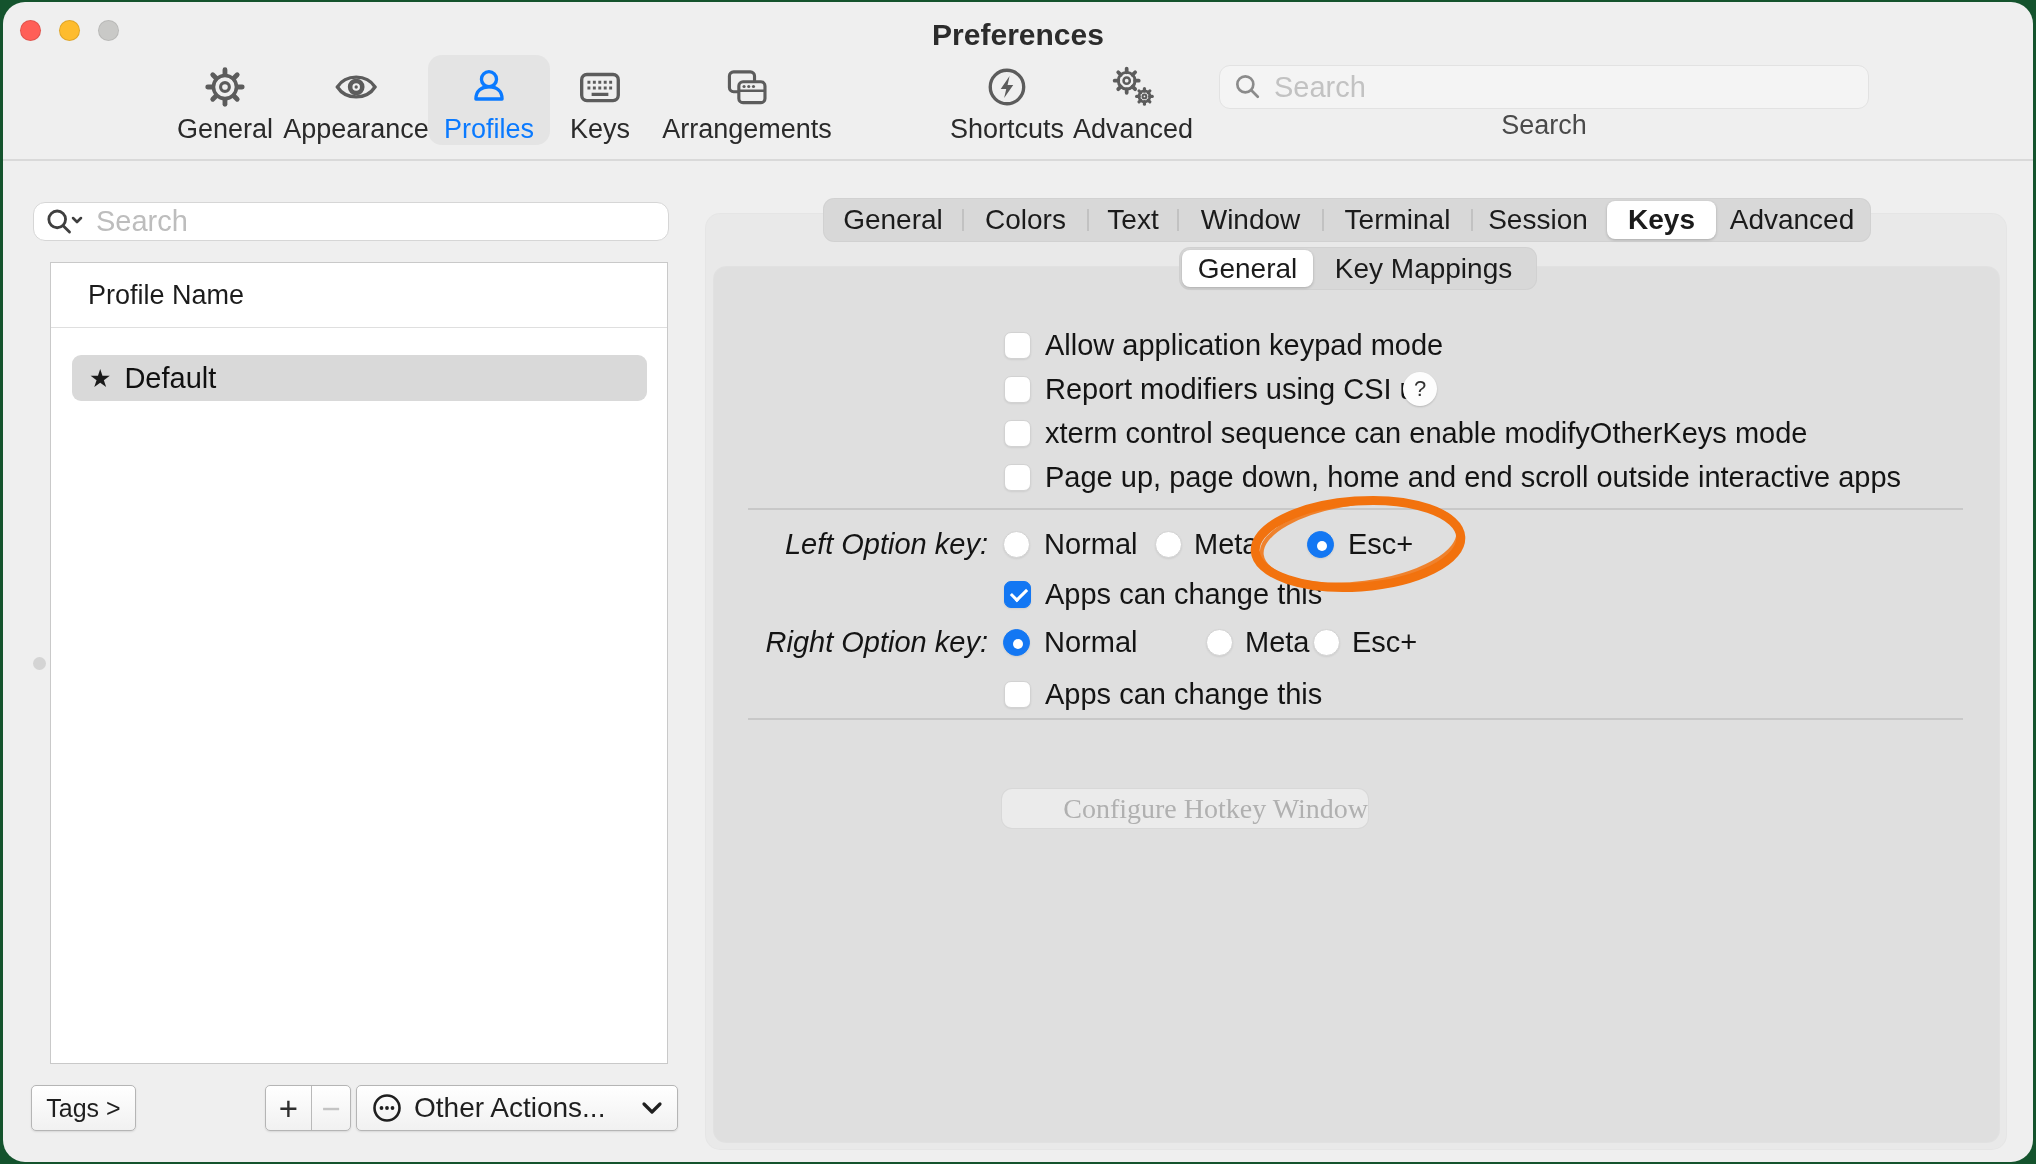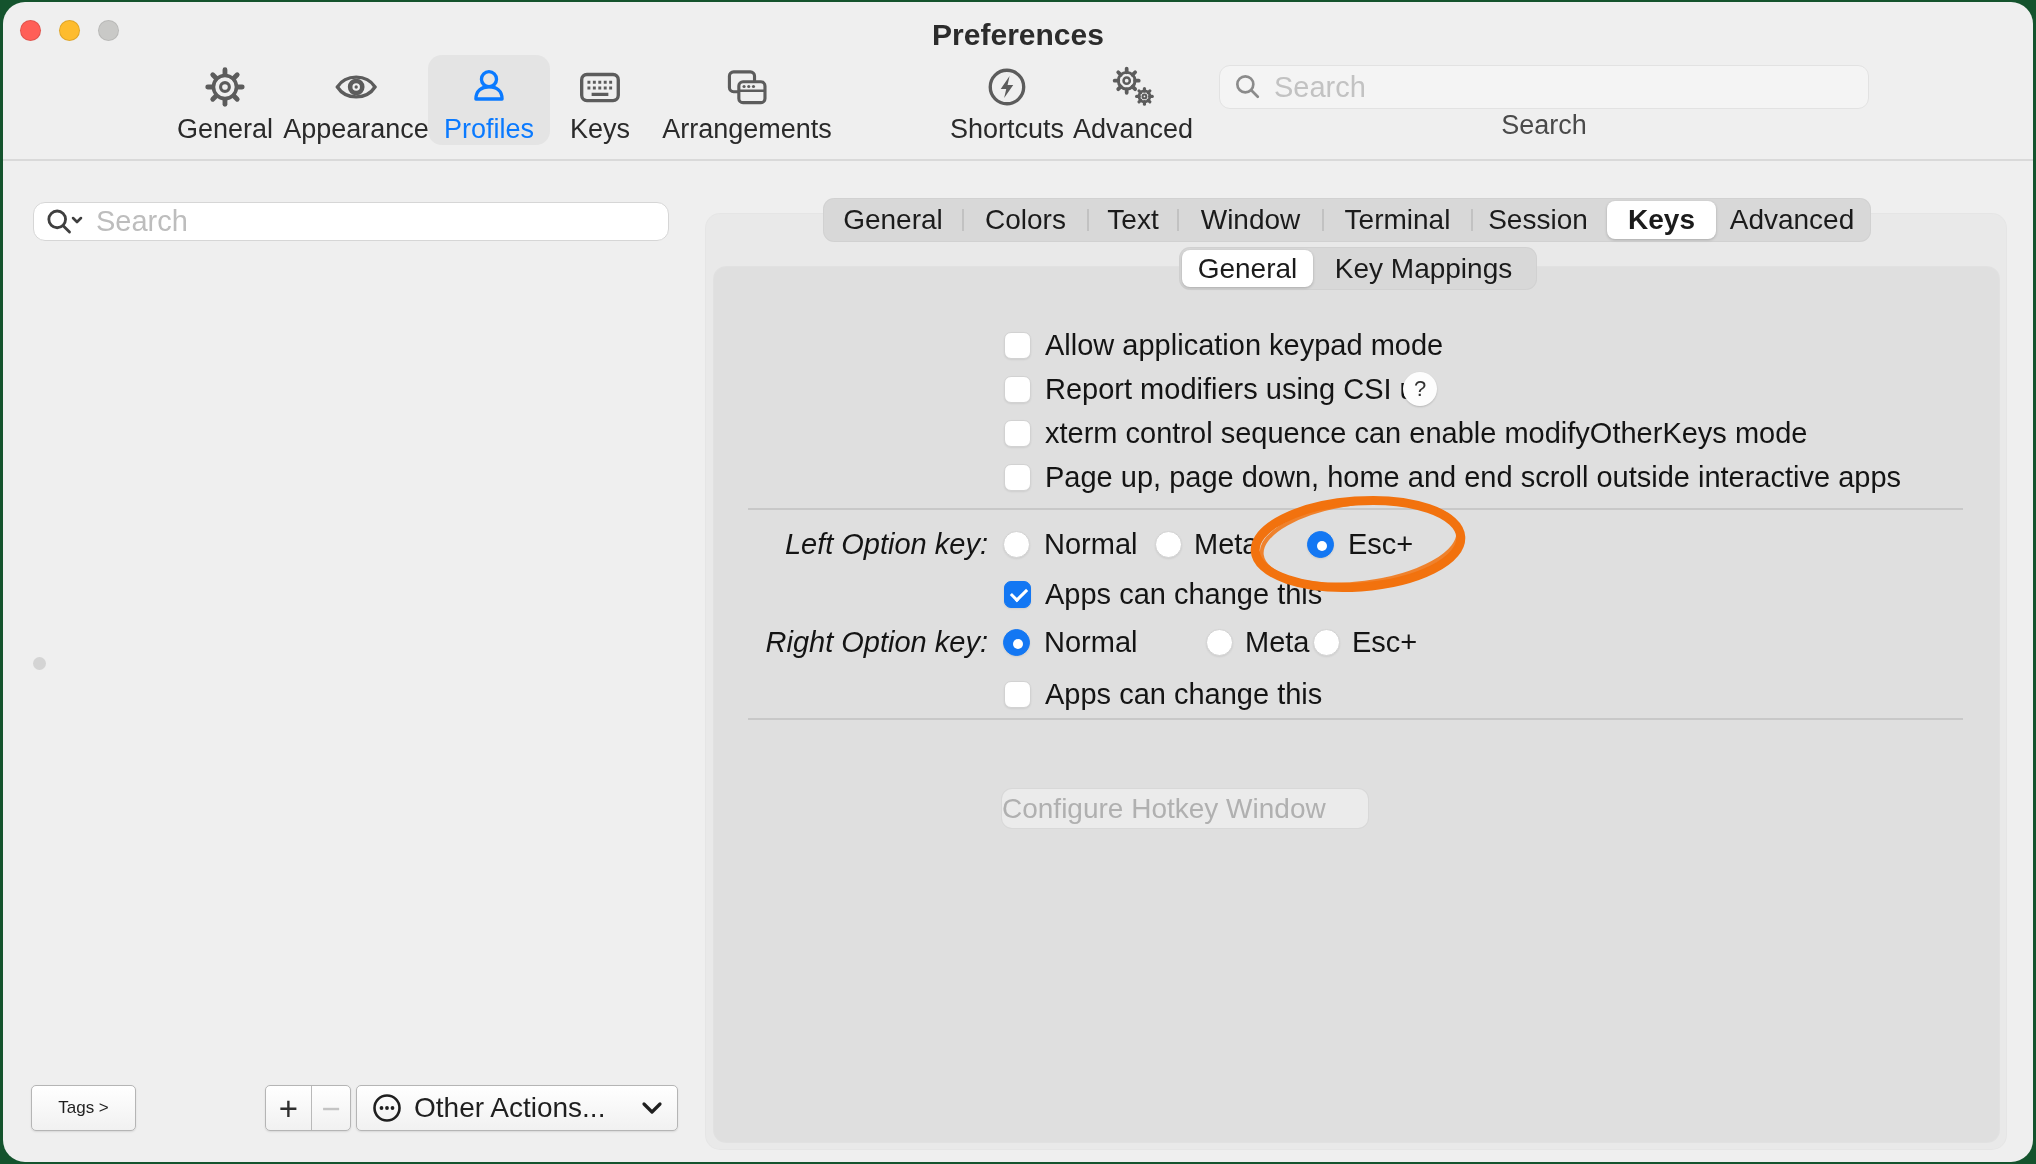--- a/index.html
+++ b/index.html
@@ -35,21 +35,21 @@
                border-bottom:1.5px solid #dfdfdf;}
   .profile-row{position:absolute;left:21px;top:92px;width:575px;height:46px;background:#d9d9d9;border-radius:9px;
                display:flex;align-items:center;padding-left:17px;box-sizing:border-box;}
   .star{font-family:"DejaVu Sans",sans-serif;font-size:25px;color:#1a1a1a;}
   .profile-name{font-size:29px;color:#101010;margin-left:13px;}
   .edge-dot{position:absolute;left:30px;top:655px;width:13px;height:13px;border-radius:50%;background:#d4d4d4;}
 
   
   .bezel{background:linear-gradient(#ffffff,#f1f1f1);border:1.5px solid #b5b5b5;border-radius:5px;
          box-shadow:0 1px 2px rgba(0,0,0,.10);box-sizing:border-box;color:#1f1f1f;}
-  .tags-btn{position:absolute;left:28px;top:1083px;width:105px;height:46px;display:flex;align-items:center;justify-content:center;font-size:17px;}
+  .tags-btn{position:absolute;left:28px;top:1083px;width:105px;height:46px;display:flex;align-items:center;justify-content:center;font-size:25px;}
   .pm-group{position:absolute;left:262px;top:1083px;width:86px;height:46px;display:flex;}
   .pm-cell{display:flex;align-items:center;justify-content:center;font-size:33px;line-height:1;}
   .pm-plus{width:45px;border-right:1.5px solid #b9b9b9;color:#2e2e2e;}
   .pm-minus{flex:1;color:#c4c4c4;}
   .other-actions{position:absolute;left:353px;top:1083px;width:322px;height:46px;display:flex;align-items:center;
                  padding:0 14px;gap:11px;font-size:28px;}
   .oa-chevron{margin-left:auto;}
 
   
   .box-outer{position:absolute;left:703px;top:212px;width:1300px;height:935px;background:#e9e9e9;border-radius:14px;
@@ -79,22 +79,22 @@
   .radio.on::after{content:'';position:absolute;left:8.5px;top:8.5px;width:10px;height:10px;border-radius:50%;background:#fff;}
   .help-btn{position:absolute;left:1400px;top:370px;width:34px;height:34px;border-radius:50%;background:#fdfdfd;
             box-shadow:0 1px 2px rgba(0,0,0,.18);display:flex;align-items:center;justify-content:center;
             font-size:22px;color:#333;}
   .opt-row{position:absolute;left:703px;height:34px;width:1290px;}
   .opt-row > *{position:absolute;}
   .opt-label{width:282px;left:0;top:0;text-align:right;font-size:29px;color:#141414;font-style:italic;}
   .opt-row .radio{top:3px;}
   .opt-row .row-label{top:0;}
   .cfg-btn{position:absolute;left:999px;top:787px;width:366px;height:39px;background:#ebebeb;border-radius:10px;
-           display:flex;align-items:center;justify-content:flex-start;font-size:28px;color:#b0b0b0;
-           box-shadow:0 0 0 1px rgba(0,0,0,.03);}
+           display:flex;align-items:center;justify-content:flex-end;font-size:28px;color:#b0b0b0;
+           box-shadow:0 0 0 1px rgba(0,0,0,.03);font-family:Liberation Serif, serif;}
   .annotation{position:absolute;left:1235px;top:482px;width:245px;height:122px;pointer-events:none;z-index:30;}
   svg{display:block;}
 </style>
 </head>
 <body>
 
 <div class="stage">
 <div class="window">
 
   <div class="traffic tl-red"></div>
@@ -228,20 +228,27 @@
     <span>
       <svg width="44" height="30" viewBox="0 0 50 34" fill="none" stroke="#3f3f3f">
         <circle cx="15" cy="14" r="9.5" stroke-width="3.2"></circle>
         <line x1="22" y1="21.5" x2="29" y2="28.5" stroke-width="3.2" stroke-linecap="round"></line>
         <path d="M33 12.5 L37.5 17 L42 12.5" stroke-width="3" stroke-linecap="round" stroke-linejoin="round"></path>
       </svg>
     </span>
     <span class="ph">Search</span>
   </div>
 
+  <div class="listbox">
+    <div class="list-header">Profile Name</div>
+    <div class="profile-row">
+      <span class="star">★</span>
+      <span class="profile-name">Default</span>
+    </div>
+  </div>
   <div class="edge-dot"></div>
 
   <div class="bezel tags-btn">
     <span>Tags &gt;</span>
   </div>
   <div class="bezel pm-group">
     <div class="pm-cell pm-plus">
       <span>+</span>
     </div>
     <div class="pm-cell pm-minus">

